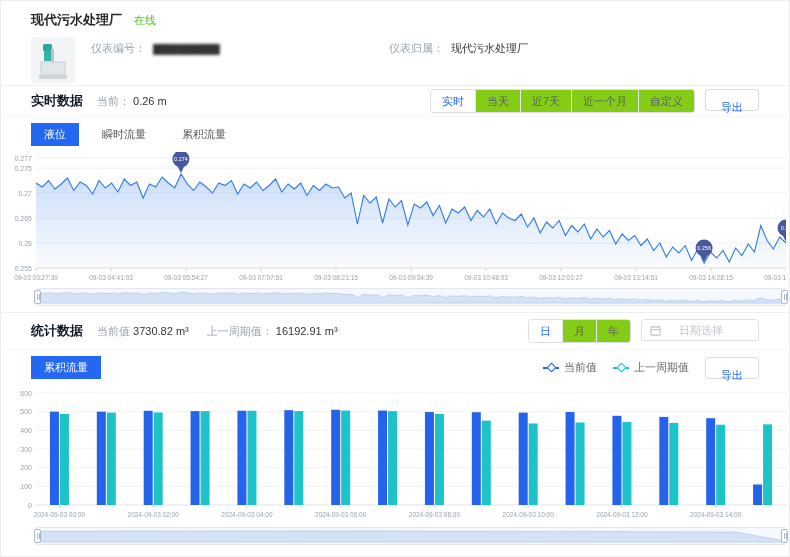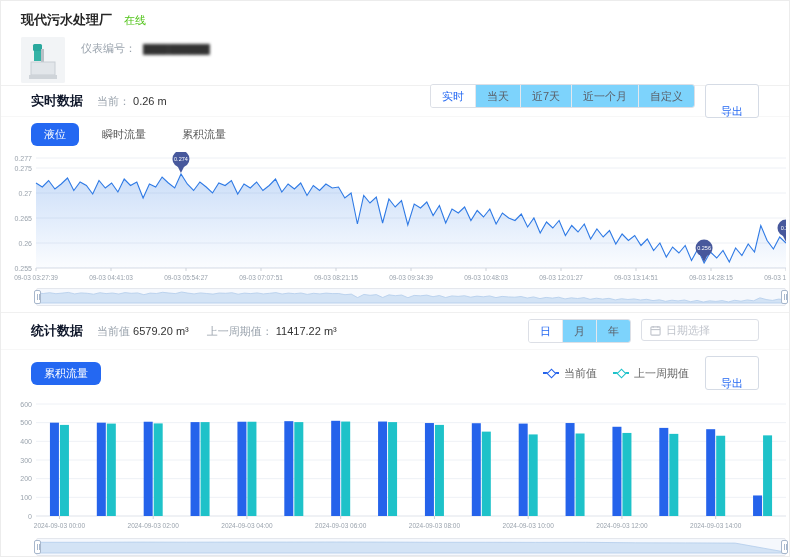--- a/index.html
+++ b/index.html
@@ -2,21 +2,21 @@
 <html><head>
 <meta charset="utf-8">
 <style>
   html,body{margin:0;padding:0;}
   body{
     width:790px;height:557px;overflow:hidden;position:relative;
     background:#fff;border:1px solid #ececec;box-sizing:border-box;
     font-family:"Liberation Sans","DejaVu Sans",sans-serif;color:#333;
   }
   
-  .header{padding:10px 30px 0 20px;}
+  .header{padding:10px 30px 0 30px;}
   .title-row{display:flex;align-items:baseline;gap:12px;height:18px;}
   .plant-title{font-size:13px;font-weight:bold;color:#262626;}
   .online{font-size:11px;color:#52c41a;}
   .info-row{display:flex;margin-top:8px;height:48px;}
   .thumb{width:44px;height:46px;background:#f4f6f7;border-radius:2px;margin-right:16px;flex:none;overflow:hidden;}
   .info-grid{flex:1;display:grid;grid-template-columns:250px 175px 1fr;grid-auto-rows:23px;font-size:11px;align-items:center;gap:48px;}
   .cell span.lbl{color:#9aa3ad;margin-right:4px;}
   .cell span.val{color:#333;}
   .censor{color:#aab0b9;filter:blur(1.5px);letter-spacing:-1.5px;font-size:9px;}
   
@@ -24,31 +24,31 @@
   .rt-head{height:30px;}
   .st-head{height:36px;}
   .sec-title{font-size:13px;font-weight:bold;color:#0f172a;margin-right:14px;}
   .kv{font-size:11px;margin-right:18px;}
   .kv .lbl{color:#9aa3ad;text-align:right;}
   .kv .val{color:#333;}
   .head-right{margin-left:auto;display:flex;align-items:flex-start;gap:10px;}
   
   .seg{display:inline-flex;border:1px solid #dcdfe6;border-radius:3px;overflow:hidden;height:22px;}
   .seg button{appearance:none;border:none;margin:0;padding:0 11px;height:22px;line-height:22px;
-    font-size:11px;background:#7dd3fc;color:#5a5e66;cursor:pointer;font-family:inherit;}
+    font-size:11px;background:#84cc16;color:#5a5e66;cursor:pointer;font-family:inherit;}
   .seg button + button{border-left:1px solid #e4e7ed;}
   .seg button.active{background:#fff;color:#2468F2;}
-  .btn-export{height:22px;line-height:20px;padding:16px 15px;border:1px solid #d5dbe5;border-radius:3px;
+  .btn-export{height:22px;line-height:20px;padding:7px 15px;border:1px solid #d5dbe5;border-radius:3px;
     background:#fff;color:#2468F2;font-size:11px;cursor:pointer;font-family:inherit;}
   
-  .date-pick{display:inline-flex;align-items:center;gap:5px;width:118px;height:22px;border:1px solid #dcdfe6;
+  .date-pick{display:inline-flex;align-items:center;gap:18px;width:118px;height:22px;border:1px solid #dcdfe6;
     border-radius:3px;padding:0 8px;box-sizing:border-box;color:#c0c4cc;font-size:11px;background:#fff;}
   
   .tabs{display:flex;align-items:center;padding:6px 30px 4px 30px;gap:10px;}
-  .tab{font-size:11px;color:#595959;padding:4px 13px;border-radius:6px;cursor:pointer;}
+  .tab{font-size:11px;color:#595959;padding:4px 13px;border-radius:0;cursor:pointer;}
   .tab.active{background:#2468F2;color:#fff;}
   .tabs .right{margin-left:auto;display:flex;align-items:center;gap:16px;}
   .legend-item{display:inline-flex;align-items:center;gap:5px;font-size:11px;color:#666;}
   .lg-mark{position:relative;width:16px;height:2px;display:inline-block;}
   .lg-mark i{position:absolute;left:5px;top:-2.5px;width:5px;height:5px;background:#fff;border:1.3px solid;transform:rotate(45deg);}
   
   .chart{position:relative;height:132px;margin:2px 0 0 5px;}
   .chart2{position:relative;height:138px;margin:2px 0 0 5px;}
   svg{display:block;}
   
@@ -75,20 +75,24 @@
         <rect x="13" y="14" width="7" height="10" fill="#35b3a6"></rect>
         <rect x="20" y="12" width="3" height="14" fill="#b9c0c6"></rect>
         <rect x="10" y="25" width="24" height="13" fill="#e2e6ea" stroke="#c8ced4" stroke-width="1"></rect>
         <rect x="8" y="38" width="28" height="4" fill="#cfd4d9"></rect>
       </svg>
     </div>
     <div class="info-grid">
       <div class="cell">
         <span class="lbl">仪表编号：</span>
         <span class="val censor">█████ ███ █████</span>
+      </div>
+      <div class="cell">
+        <span class="lbl">仪表归属：</span>
+        <span class="val">现代污水处理厂</span>
       </div>
       <div class="cell"></div>
     </div>
   </div>
 </div>
 
 <div class="sec-head rt-head">
   <span class="sec-title">实时数据</span>
   <span class="kv">
     <span class="lbl">当前：</span>
@@ -182,25 +186,25 @@
     </svg>
   <div class="sel"></div>
   <div class="handle h-l"></div>
   <div class="handle h-r"></div>
 </div>
 
 <div class="sec-head st-head">
   <span class="sec-title">统计数据</span>
   <span class="kv">
     <span class="lbl">当前值</span>
-    <span class="val">6579.20 m³</span>
+    <span class="val">3730.82 m³</span>
   </span>
   <span class="kv">
     <span class="lbl">上一周期值：</span>
-    <span class="val">11417.22 m³</span>
+    <span class="val">16192.91 m³</span>
   </span>
   <div class="head-right">
     <span class="seg" id="st-period">
         <button class="active">日</button>
         <button>月</button>
         <button>年</button>
       </span>
     <span class="date-pick">
       <svg width="11" height="11" viewBox="0 0 12 12">
         <rect x="1" y="2" width="10" height="9" rx="1" fill="none" stroke="#c0c4cc" stroke-width="1.2"></rect>

